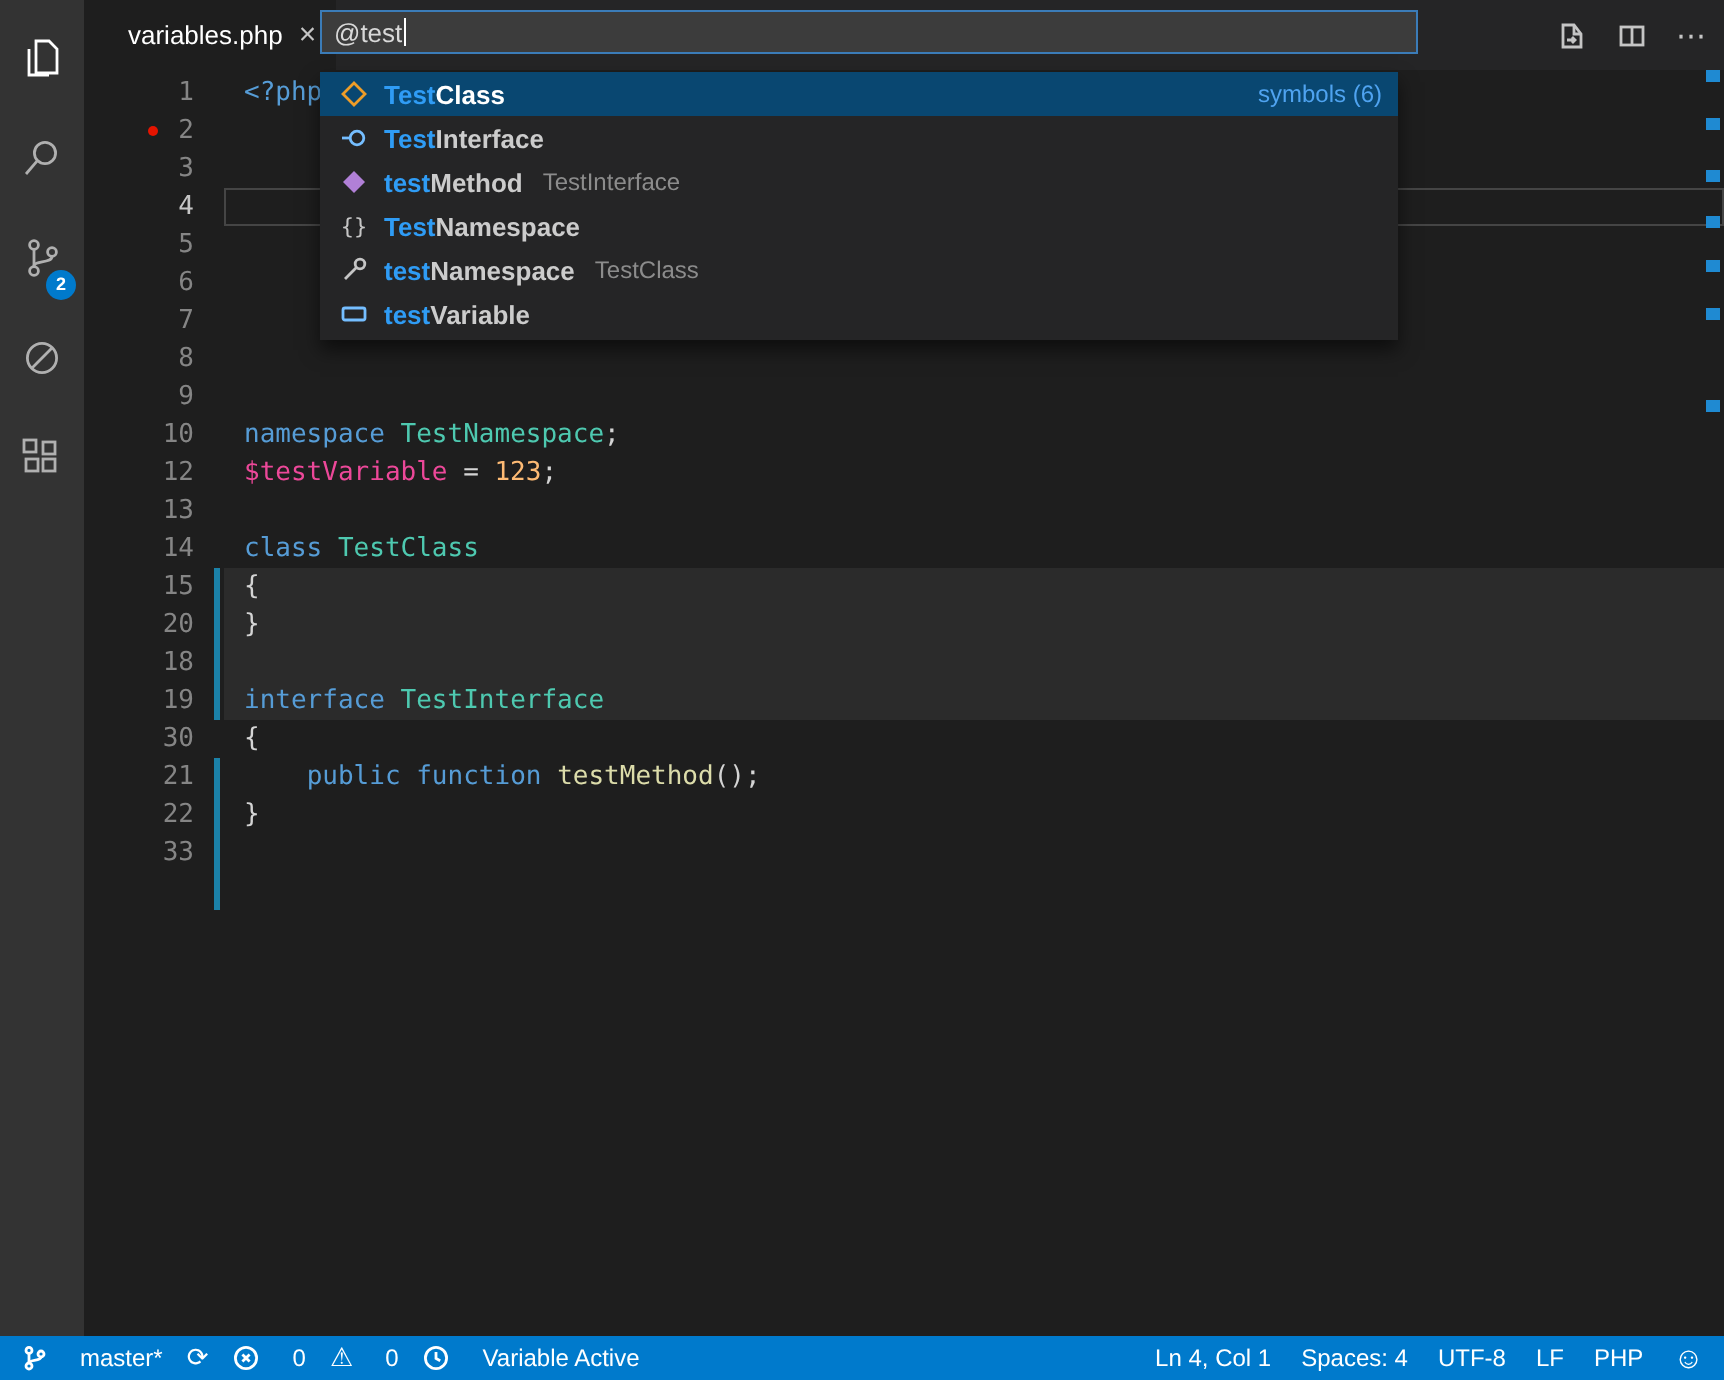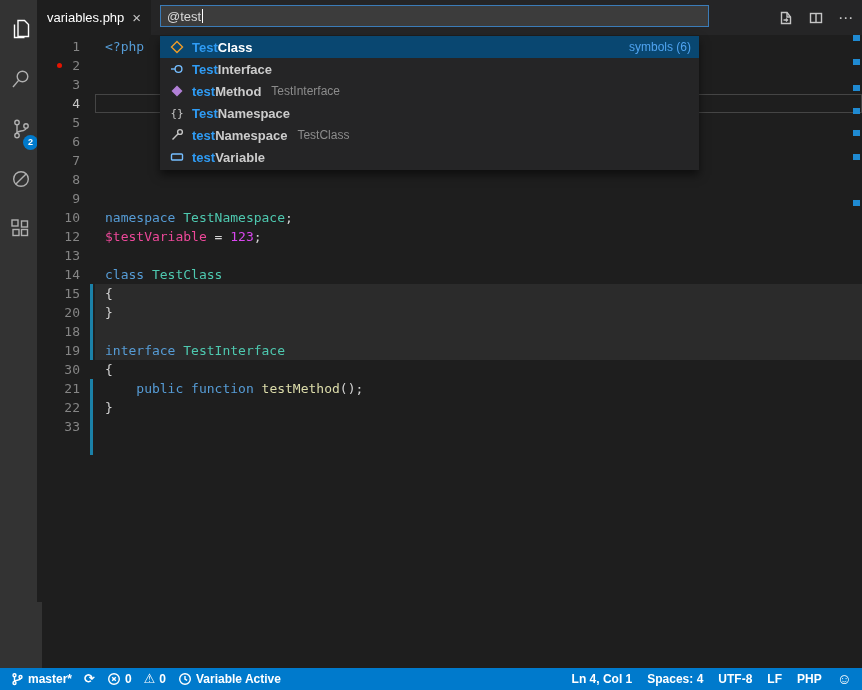--- a/index.html
+++ b/index.html
@@ -5,21 +5,21 @@
   html,body{margin:0;padding:0;background:#000;}
   #app{position:relative;width:862px;height:690px;background:#1e1e1e;overflow:hidden;
        font-family:"Liberation Sans","DejaVu Sans",sans-serif;font-size:13px;color:#cccccc;}
   
   .activity-bar{position:absolute;left:0;top:0;width:42px;height:668px;background:#333333;padding-top:4px;box-sizing:border-box;}
   .ab-item{height:50px;display:flex;align-items:center;justify-content:center;position:relative;color:#b0b0b0;cursor:pointer;}
   .ab-item:first-child{color:#ffffff;}
   .ab-badge{position:absolute;right:4px;bottom:4px;width:15px;height:15px;border-radius:50%;
             background:#007acc;color:#fff;font-size:9px;line-height:15px;text-align:center;font-weight:700;}
   
-  .main{position:absolute;left:37px;top:0;right:0;height:624px;}
+  .main{position:absolute;left:54px;top:0;right:0;height:624px;}
   .tab-bar{position:relative;height:35px;background:#252526;display:flex;align-items:stretch;}
   .tab{background:#1e1e1e;display:flex;align-items:center;gap:8px;padding:0 10px;color:#ffffff;cursor:pointer;}
   .tab-close{color:#c5c5c5;font-size:15px;line-height:1;cursor:pointer;}
   .tab-actions{position:absolute;right:4px;top:0;height:35px;display:flex;align-items:center;gap:6px;color:#c5c5c5;}
   .ta-btn{width:24px;height:24px;display:flex;align-items:center;justify-content:center;cursor:pointer;}
   .dots{font-size:15px;letter-spacing:1px;}
   
   .editor{position:absolute;left:0;top:35px;right:0;bottom:22px;background:#1e1e1e;overflow:hidden;}
   .deco-layer{position:absolute;inset:0;z-index:0;}
   .lines{position:relative;z-index:1;padding-top:2px;font-family:"DejaVu Sans Mono","Liberation Mono",monospace;font-size:13px;}
@@ -45,21 +45,21 @@
   .ql-row.sel .ql-label{color:#ffffff;}
   .ql-match{color:#2f9cf5;}
   .ql-desc{color:#8c8c8c;font-size:12px;margin-left:4px;}
   .ql-badge{margin-left:auto;color:#4fa3f0;font-size:12px;}
   .ns-glyph{font-family:"DejaVu Sans Mono",monospace;color:#c5c5c5;font-size:11px;}
   
   .status-bar{position:absolute;left:0;right:0;bottom:0;height:22px;background:#007acc;color:#ffffff;
               display:flex;align-items:center;font-size:12px;z-index:12;}
   .sb-left{display:flex;align-items:center;gap:12px;padding-left:10px;}
   .sb-right{display:flex;align-items:center;gap:15px;margin-left:auto;padding-right:10px;}
-  .sb-item{display:flex;align-items:flex-end;gap:4px;cursor:pointer;white-space:nowrap;font-weight:bold;}
+  .sb-item{display:flex;align-items:flex-end;gap:16px;cursor:pointer;white-space:nowrap;}
   .sb-glyph{font-size:13px;line-height:1;}
   svg{display:block;}
 </style>
 </head>
 <body>
 
 <div id="app">
   <div class="activity-bar" id="activity-bar">
       <div class="ab-item">
         <span class="icon-wrap">
@@ -153,21 +153,21 @@
           <div class="line"><span class="gutter">1</span><span class="code"><span style="color: rgb(86, 156, 214);">&lt;?php</span></span></div>
           <div class="line"><span class="gutter">2</span><span class="code"></span></div>
           <div class="line"><span class="gutter">3</span><span class="code"></span></div>
           <div class="line"><span class="gutter cur">4</span><span class="code"></span></div>
           <div class="line"><span class="gutter">5</span><span class="code"></span></div>
           <div class="line"><span class="gutter">6</span><span class="code"></span></div>
           <div class="line"><span class="gutter">7</span><span class="code"></span></div>
           <div class="line"><span class="gutter">8</span><span class="code"></span></div>
           <div class="line"><span class="gutter">9</span><span class="code"></span></div>
           <div class="line"><span class="gutter">10</span><span class="code"><span style="color: rgb(86, 156, 214);">namespace</span><span style="color: rgb(212, 212, 212);"> </span><span style="color: rgb(78, 201, 176);">TestNamespace</span><span style="color: rgb(212, 212, 212);">;</span></span></div>
-          <div class="line"><span class="gutter">12</span><span class="code"><span style="color: #ec4899;">$testVariable</span><span style="color: rgb(212, 212, 212);"> = </span><span style="color: #d946ef;">123</span><span style="color: rgb(212, 212, 212);">;</span></span></div>
+          <div class="line"><span class="gutter">12</span><span class="code"><span style="color: #ec4899;">$testVariable</span><span style="color: rgb(212, 212, 212);"> = </span><span style="color: #fdba74;">123</span><span style="color: rgb(212, 212, 212);">;</span></span></div>
           <div class="line"><span class="gutter">13</span><span class="code"></span></div>
           <div class="line"><span class="gutter">14</span><span class="code"><span style="color: rgb(86, 156, 214);">class</span><span style="color: rgb(212, 212, 212);"> </span><span style="color: rgb(78, 201, 176);">TestClass</span></span></div>
           <div class="line"><span class="gutter">15</span><span class="code"><span style="color: rgb(212, 212, 212);">{</span></span></div>
           <div class="line"><span class="gutter">20</span><span class="code"><span style="color: rgb(212, 212, 212);">}</span></span></div>
           <div class="line"><span class="gutter">18</span><span class="code"></span></div>
           <div class="line"><span class="gutter">19</span><span class="code"><span style="color: rgb(86, 156, 214);">interface</span><span style="color: rgb(212, 212, 212);"> </span><span style="color: rgb(78, 201, 176);">TestInterface</span></span></div>
           <div class="line"><span class="gutter">30</span><span class="code"><span style="color: rgb(212, 212, 212);">{</span></span></div>
           <div class="line"><span class="gutter">21</span><span class="code"><span style="color: rgb(212, 212, 212);">    </span><span style="color: rgb(86, 156, 214);">public</span><span style="color: rgb(212, 212, 212);"> </span><span style="color: rgb(86, 156, 214);">function</span><span style="color: rgb(212, 212, 212);"> </span><span style="color: rgb(220, 220, 170);">testMethod</span><span style="color: rgb(212, 212, 212);">();</span></span></div>
           <div class="line"><span class="gutter">22</span><span class="code"><span style="color: rgb(212, 212, 212);">}</span></span></div>
           <div class="line"><span class="gutter">33</span><span class="code"></span></div>

